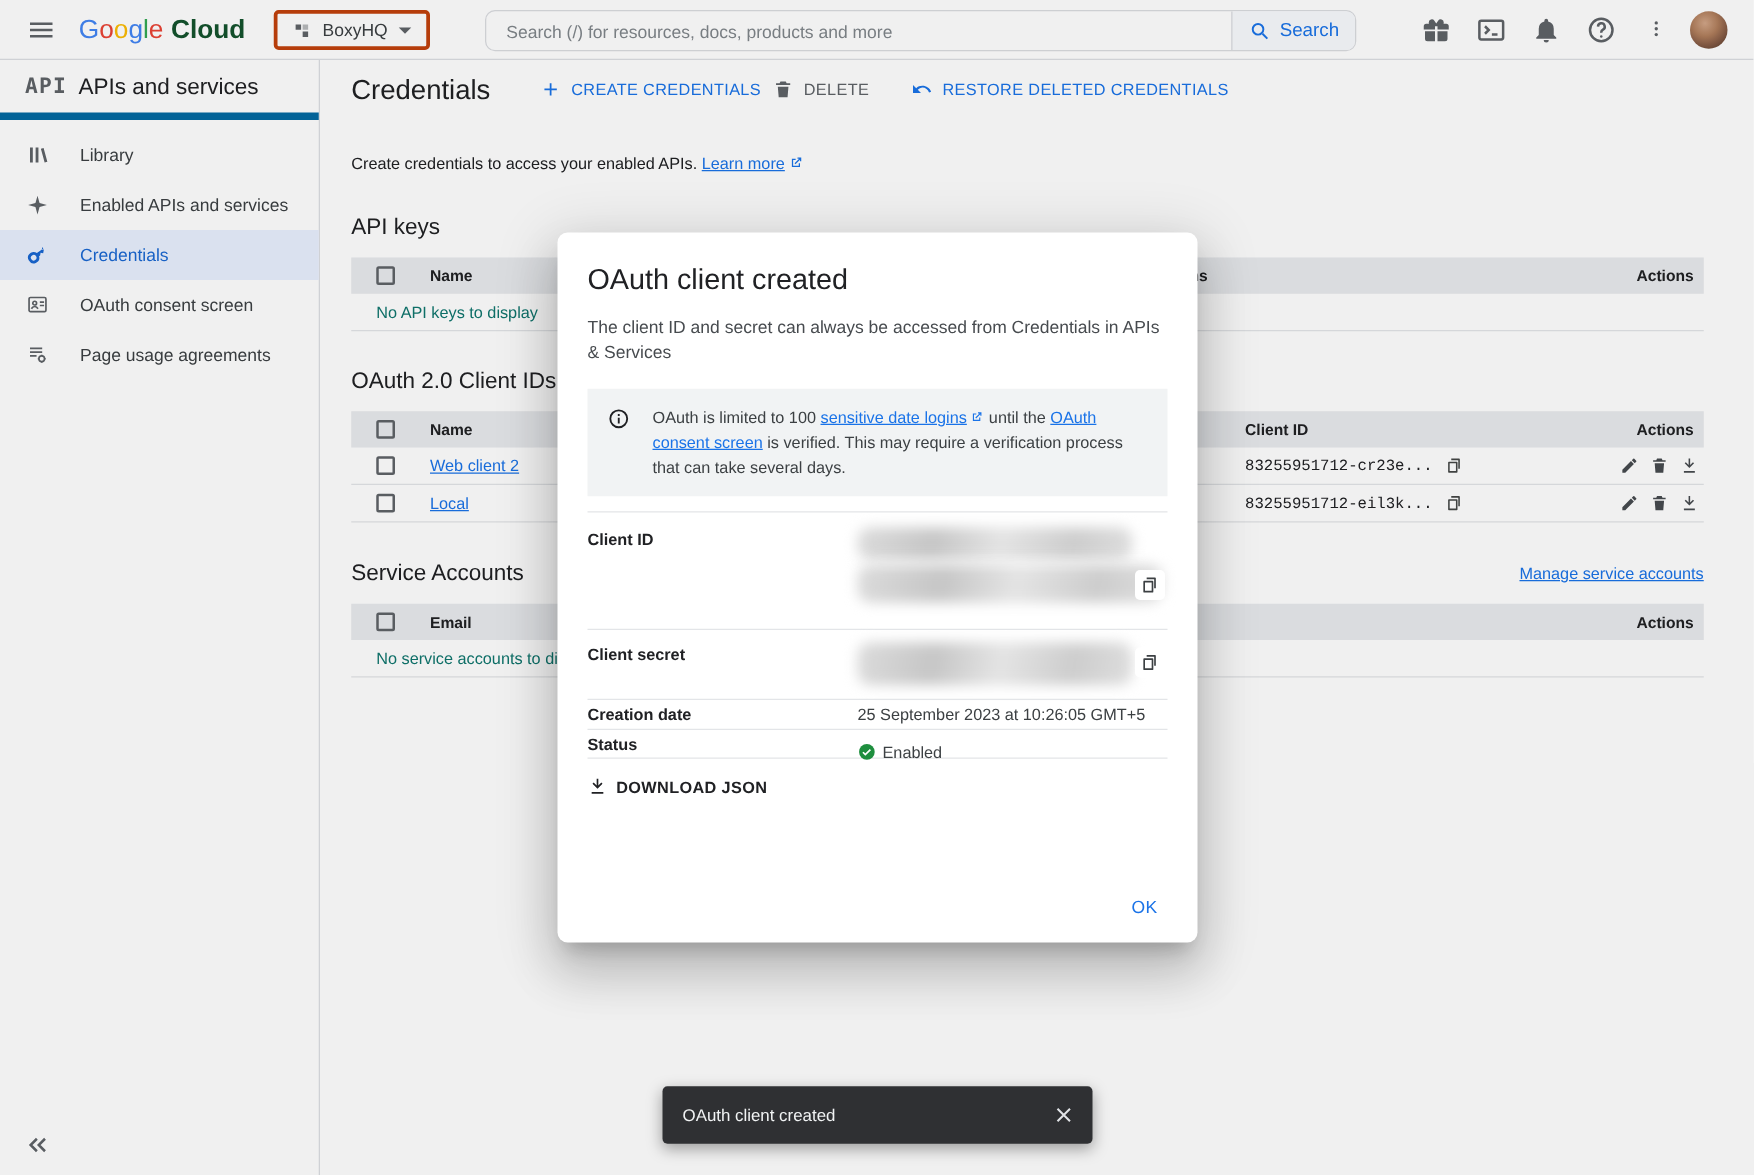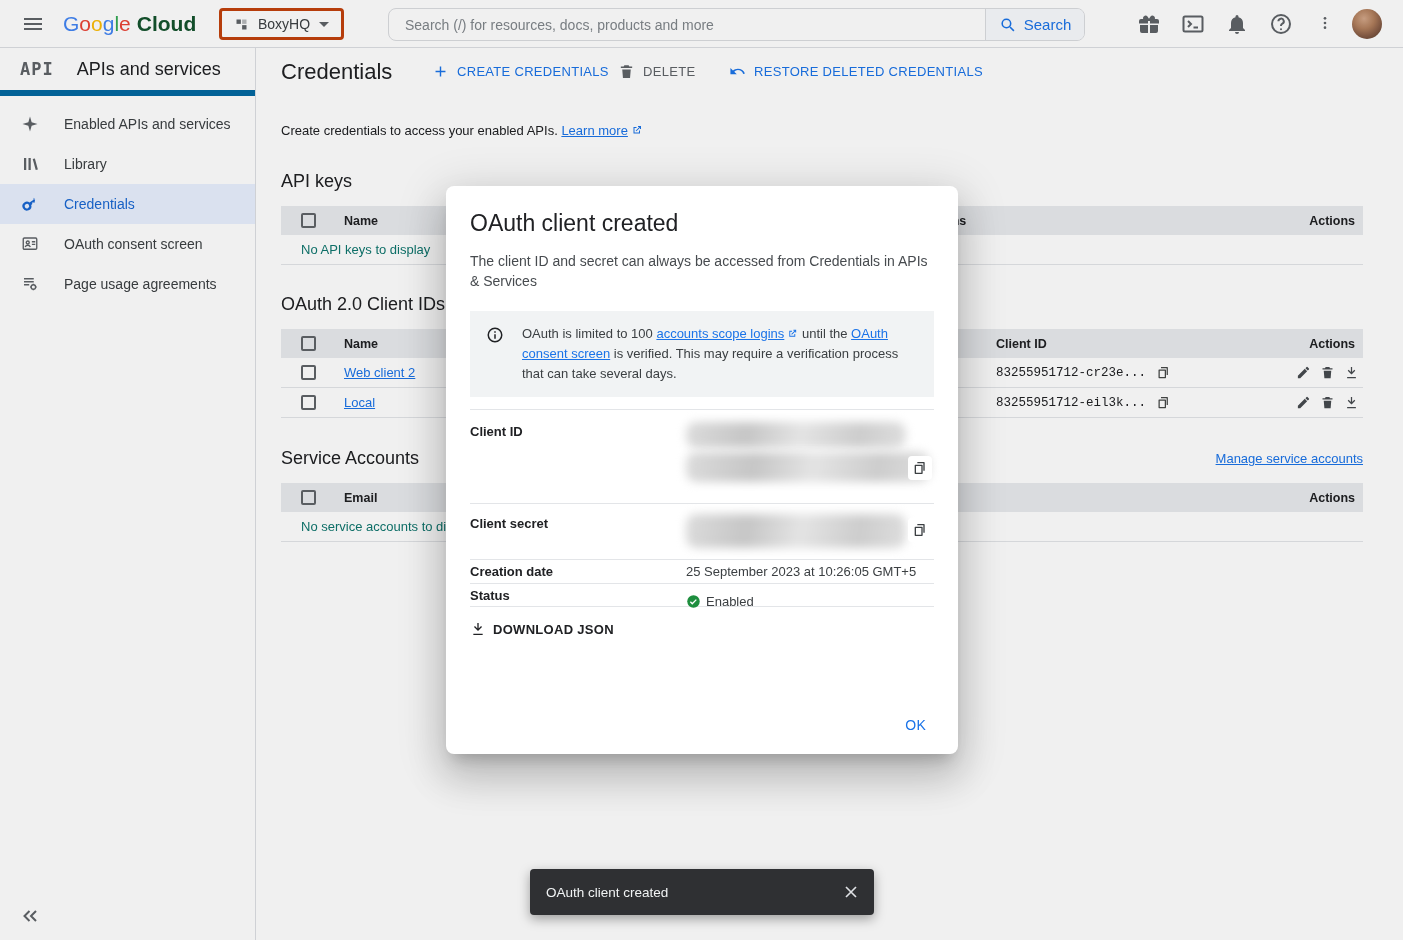--- a/index.html
+++ b/index.html
@@ -35,21 +35,21 @@
   .topbar-icon { position:absolute; top:12px; width:24px; height:24px; color:#5f6368; background:none; border:0; cursor:pointer; }
   .icon-gift { left:1137px; } .icon-shell { left:1181px; } .icon-bell { left:1225px; }
   .icon-help { left:1269px; } .icon-more { left:1317px; width:16px; }
   .avatar { position:absolute; left:1352px; top:9px; width:30px; height:30px; border-radius:50%;
             background:radial-gradient(circle at 40% 32%, #d3a789 0%, #b07e5c 38%, #8a5f48 62%, #4f3526 100%); cursor:pointer; border:0; }
 
   
   .sidebar { position:absolute; left:0; top:48px; bottom:0; width:256px; background:#fff; border-right:1px solid #dcdfe3; z-index:9; }
   .sb-head { height:48px; border-bottom:6px solid #0369a1; display:flex; align-items:center; padding-left:20px; }
   .sb-glyph { font-family:"DejaVu Sans Mono", monospace; font-weight:700; font-size:17px; color:#5f6368; letter-spacing:1px; }
-  .sb-title { font-size:18px; color:#202124; margin-left:23px; }
+  .sb-title { font-size:18px; color:#202124; margin-left:9px; }
   .sb-items { list-style:none; margin-top:8px; }
   .sb-item { height:40px; display:flex; align-items:center; padding-left:21px; cursor:pointer; }
   .sb-item svg { width:18px; height:18px; color:#5f6368; flex:none; }
   .sb-item .lbl { margin-left:25px; font-size:14px; color:#3c4043; }
   .sb-item.selected { background:#e8f0fe; }
   .sb-item.selected svg { color:#1967d2; }
   .sb-item.selected .lbl { color:#1967d2; font-weight:500; }
   .sb-collapse { position:absolute; left:18px; bottom:12px; width:24px; height:24px; color:#5f6368; background:none; border:0; cursor:pointer; }
 
   
@@ -199,29 +199,29 @@
   </header>
 
   <nav class="sidebar">
     <div class="sb-head">
       <span class="sb-glyph">API</span>
       <span class="sb-title">APIs and services</span>
     </div>
     <ul class="sb-items">
       <li class="sb-item">
         <svg viewBox="0 0 24 24" fill="currentColor">
-            <path d="M12 2l2.2 7.8L22 12l-7.8 2.2L12 22l-2.2-7.8L2 12l7.8-2.2z"></path>
-          </svg>
-        <span class="lbl">Enabled APIs and services</span>
+            <path d="M4 4h3v16H4zM10 4h3v16h-3zM15.6 5.3l2.9-.8 4 14.7-2.9.8z"></path>
+          </svg>
+        <span class="lbl">Library</span>
       </li>
       <li class="sb-item">
         <svg viewBox="0 0 24 24" fill="currentColor">
-            <path d="M4 4h3v16H4zM10 4h3v16h-3zM15.6 5.3l2.9-.8 4 14.7-2.9.8z"></path>
-          </svg>
-        <span class="lbl">Library</span>
+            <path d="M12 2l2.2 7.8L22 12l-7.8 2.2L12 22l-2.2-7.8L2 12l7.8-2.2z"></path>
+          </svg>
+        <span class="lbl">Enabled APIs and services</span>
       </li>
       <li class="sb-item selected">
         <svg viewBox="0 0 24 24" fill="currentColor">
             <path d="M21 10h-8.35A5.99 5.99 0 0 0 7 6a6 6 0 1 0 5.65 8H14l2-2 2 2 3-3-2-1 2-2v0zM7 15a3 3 0 1 1 0-6 3 3 0 0 1 0 6z" transform="rotate(-35 12 12)"></path>
           </svg>
         <span class="lbl">Credentials</span>
       </li>
       <li class="sb-item">
         <svg viewBox="0 0 24 24" fill="none" stroke="currentColor" stroke-width="1.8">
             <rect x="3" y="4" width="18" height="15" rx="1.5"></rect>
@@ -358,21 +358,21 @@
 
   <div class="dialog">
     <h1 class="dlg-title">OAuth client created</h1>
     <p class="dlg-desc">The client ID and secret can always be accessed from Credentials in APIs &amp; Services</p>
 
     <div class="dlg-info">
       <svg class="i-ic" viewBox="0 0 24 24" fill="currentColor">
           <path d="M12 2a10 10 0 1 0 0 20 10 10 0 0 0 0-20zm0 18a8 8 0 1 1 0-16 8 8 0 0 1 0 16zm-1-11h2V7h-2v2zm0 8h2v-6h-2v6z"></path>
         </svg>
       <span class="txt">
-        <span>OAuth is limited to 100 </span><span class="link">accounts scope logins</span><svg class="ext-icon" viewBox="0 0 24 24" fill="currentColor">
+        <span>OAuth is limited to 100 </span><span class="link">sensitive date logins</span><svg class="ext-icon" viewBox="0 0 24 24" fill="currentColor">
             <path d="M14 4h6v6h-2V7.4l-7.3 7.3-1.4-1.4L16.6 6H14V4zM5 6h6v2H7v9h9v-4h2v6H5V6z"></path>
           </svg><span> until the </span><span class="link">OAuth consent screen</span><span> is verified. This may require a verification process that can take several days.</span>
       </span>
     </div>
 
     <div class="fields">
       <div class="frow" id="row-cid">
         <span class="flabel">Client ID</span>
         <span class="fvalue">
           <span class="blob blob-cid1"></span>

